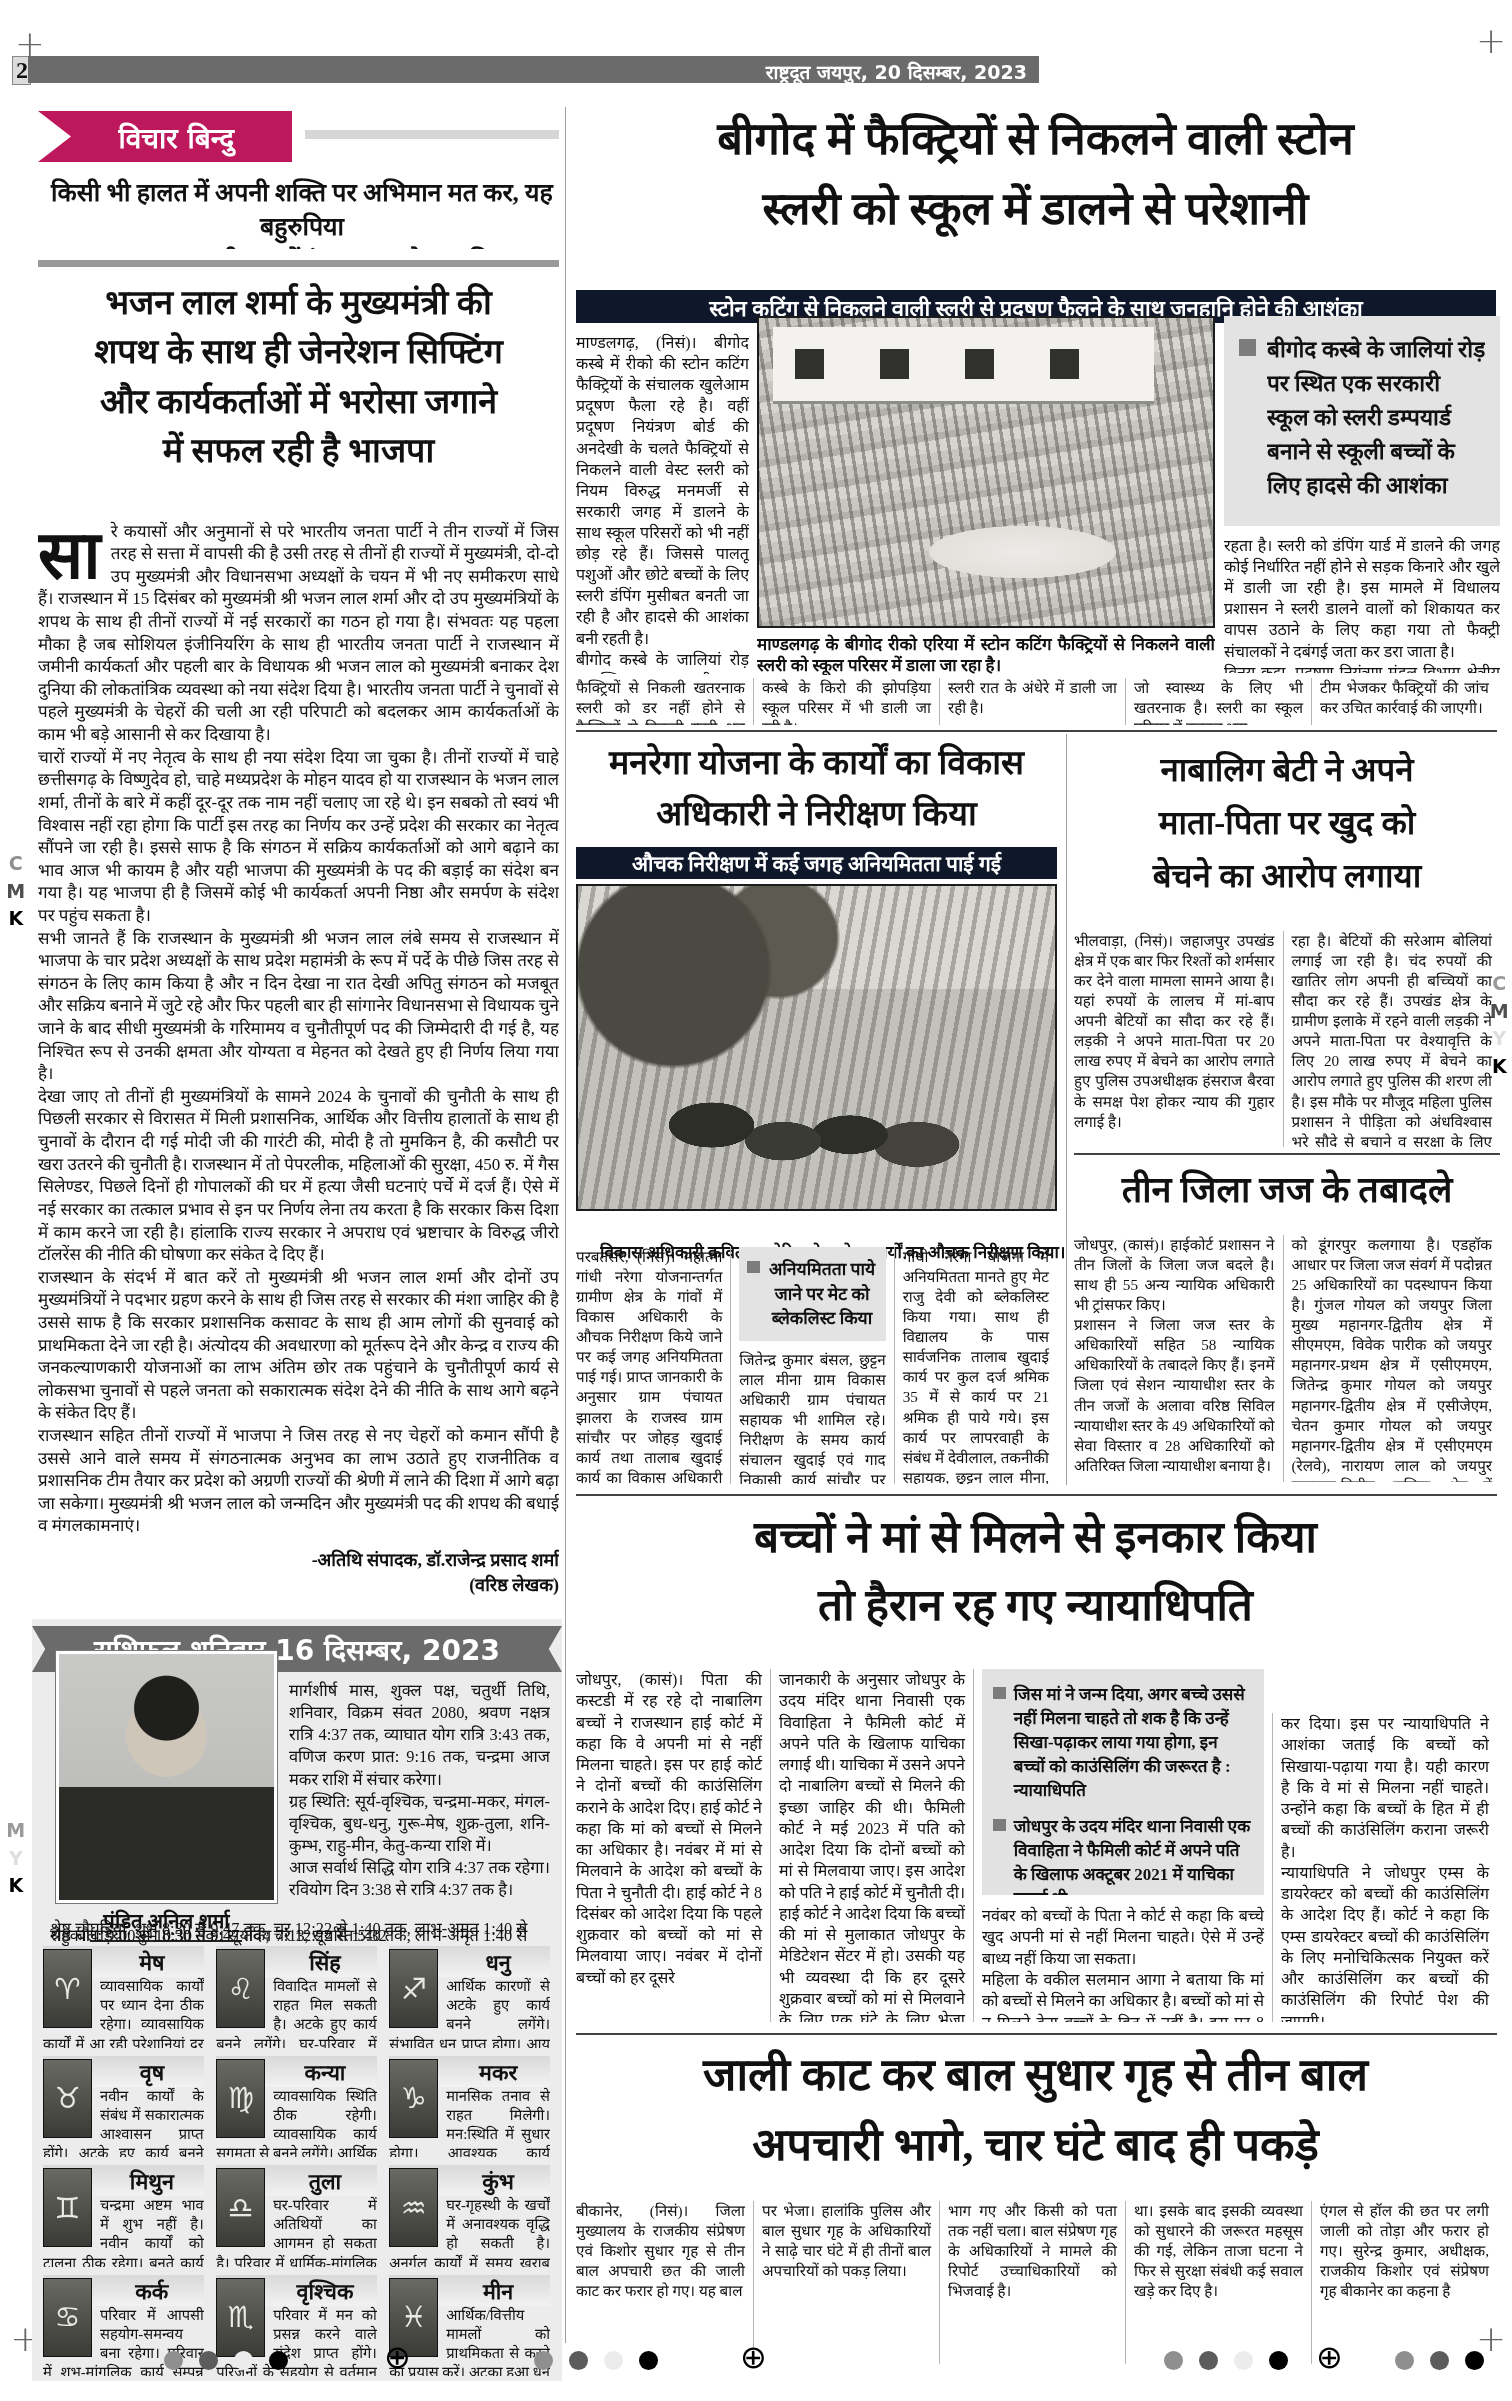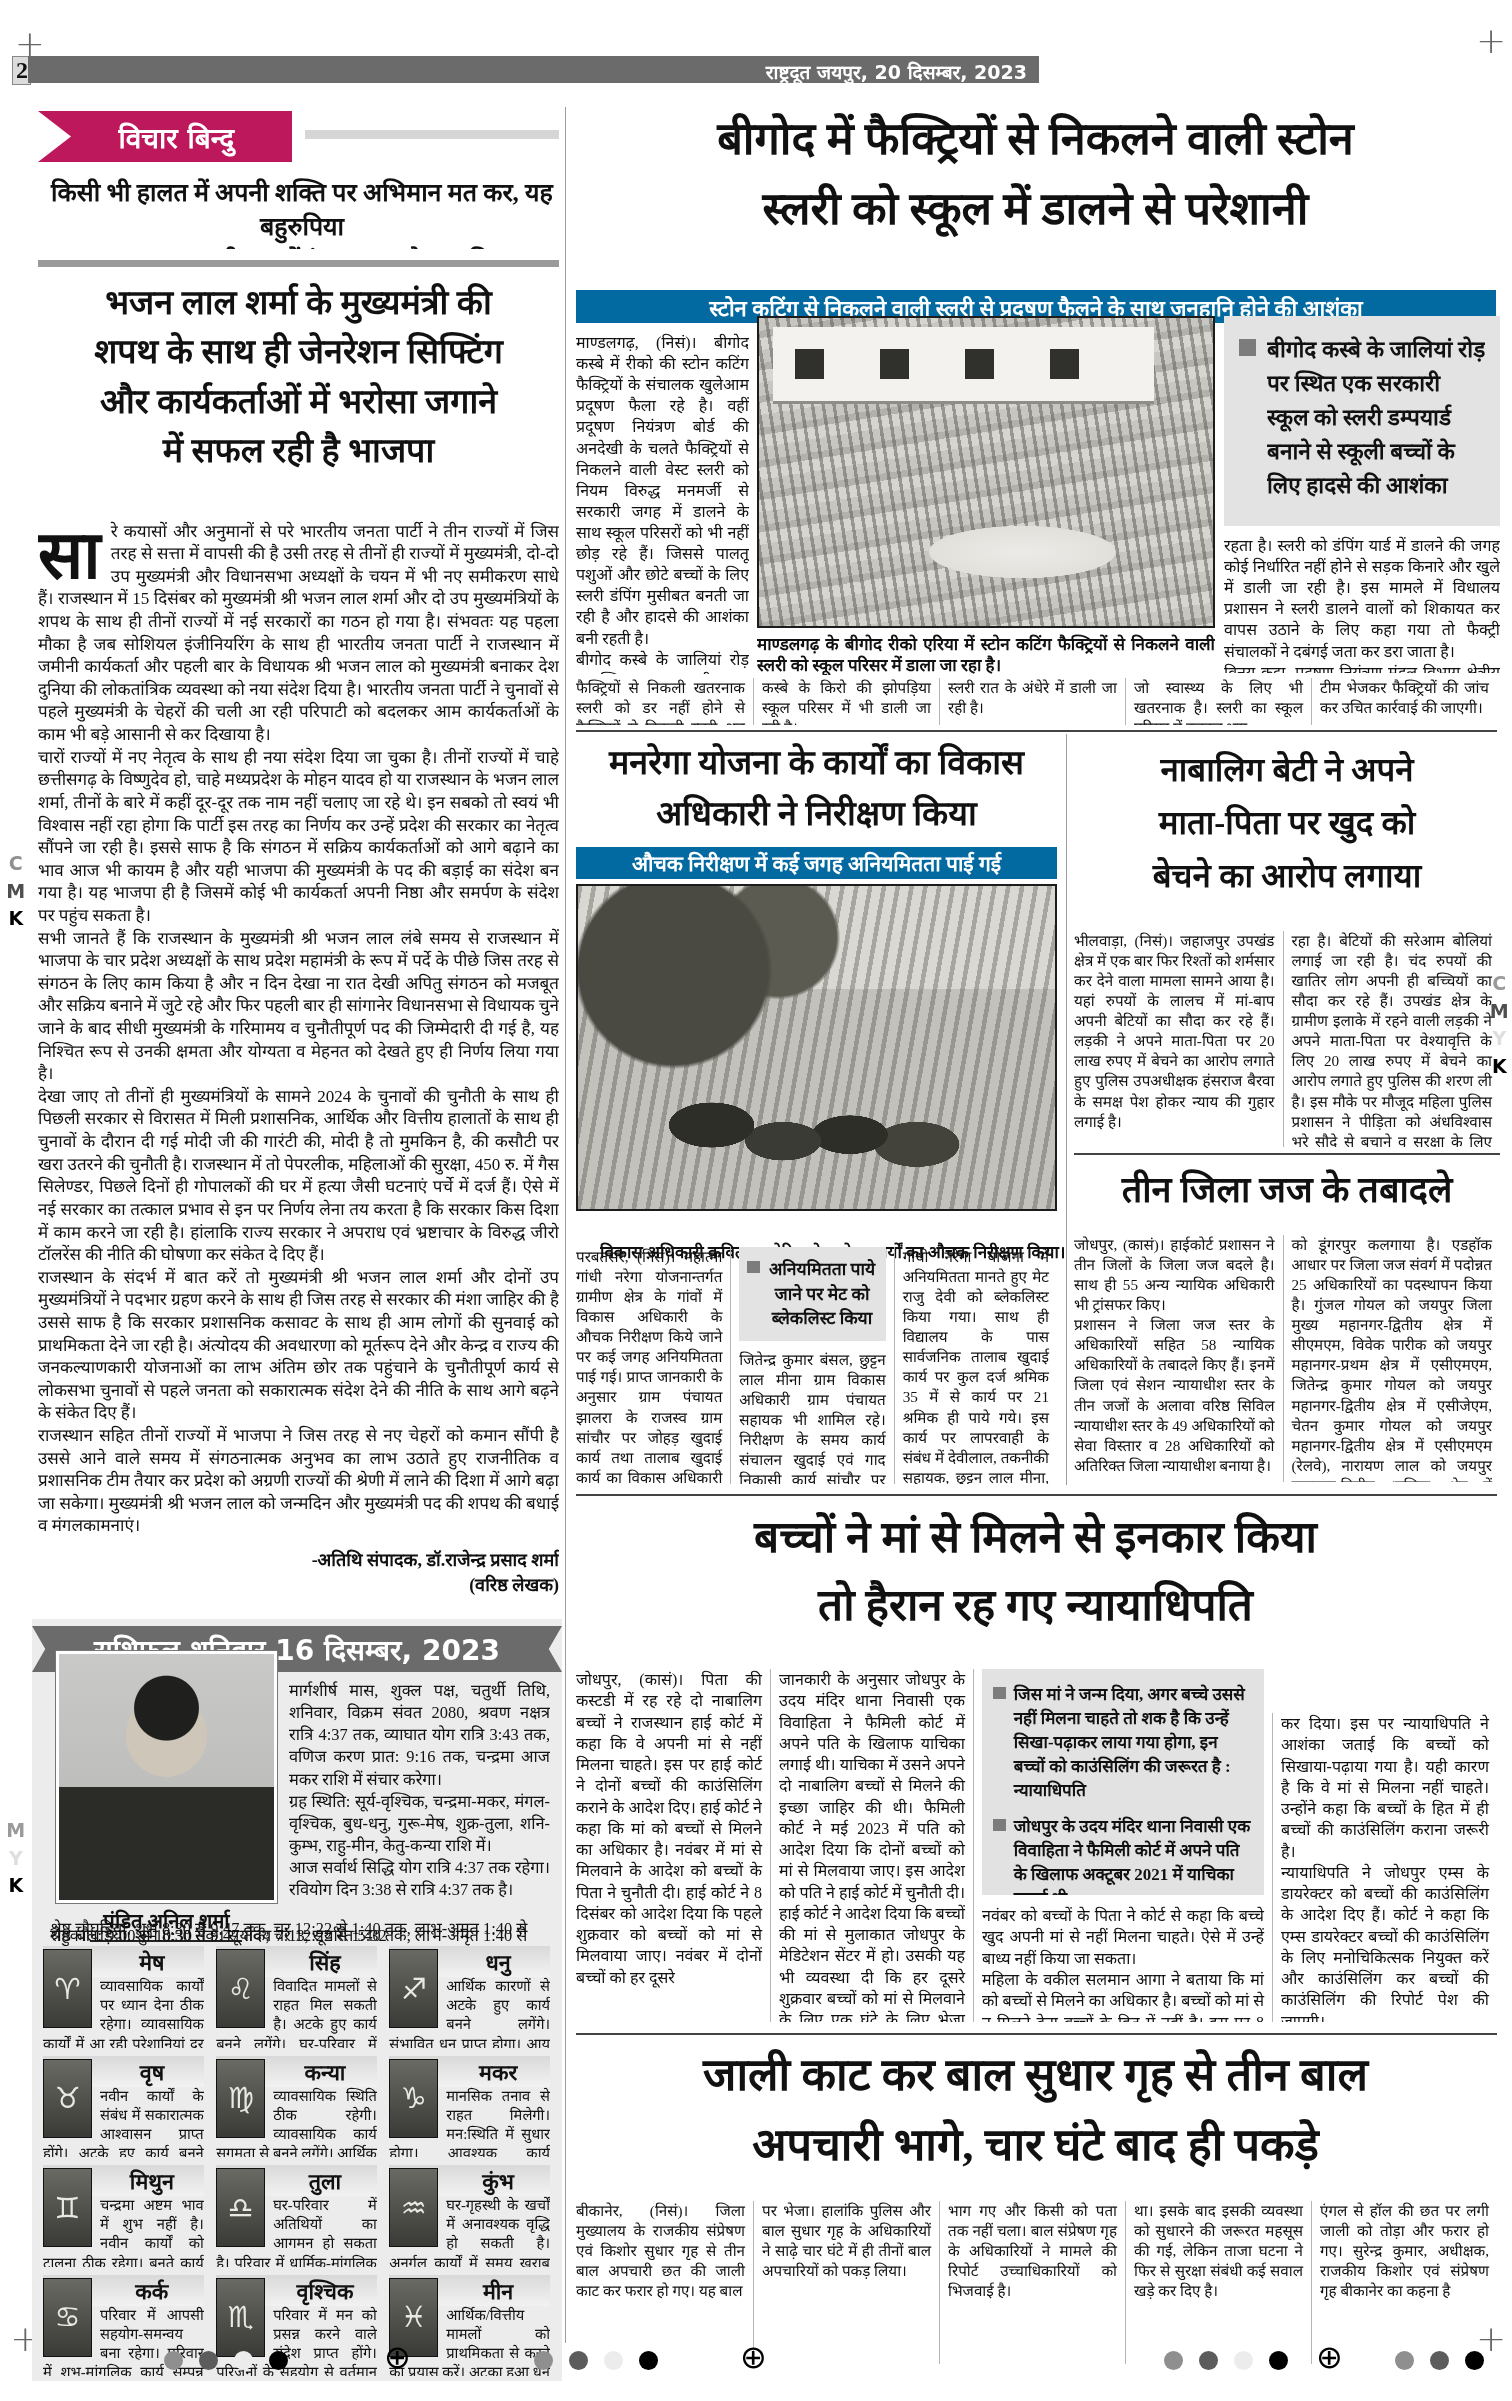--- a/index.html
+++ b/index.html
@@ -32,21 +32,21 @@
   .ed-head{left:38px;top:278px;width:521px;height:209px;font-size:34px;line-height:1.45;font-weight:bold;}
   .ed-body{left:38px;top:498px;width:521px;height:1046px;font-size:17px;line-height:1.33;}
   .dropcap{float:left;font-size:67px;line-height:.95;font-weight:bold;padding:3.4px 10.2px 0 0;}
   .ed-sig{left:38px;top:1548px;width:521px;height:73px;font-size:18px;font-weight:bold;text-align:right;line-height:1.4;}
 
   
   .vdiv{width:1.1px;background:#9e9e9e;}
 
   
   .ld-head{left:571px;top:105px;width:929px;height:181px;font-size:45px;line-height:1.55;font-weight:bold;}
-  .strip{background:#0369a1;color:#fff;font-weight:bold;display:flex;align-items:center;justify-content:center;}
+  .strip{background:#0f172a;color:#fff;font-weight:bold;display:flex;align-items:center;justify-content:center;}
   .ld-strip{left:576px;top:290px;width:920px;height:33px;font-size:22px;}
   .ld-col1{left:576px;top:332px;width:173px;height:342px;font-size:16px;line-height:1.32;}
   .newsphoto{border:2.3px solid #1c1c1c;box-sizing:border-box;}
   .ld-photo{left:757px;top:316px;width:458px;height:312px;
      background:
        radial-gradient(ellipse 34% 14% at 58% 76%, #ecebe7 0%, #e2e0db 60%, rgba(0,0,0,0) 61%),
        repeating-linear-gradient(81deg, rgba(88,88,82,.5) 0 3.4px, rgba(0,0,0,0) 3.4px 10.7px),
        repeating-linear-gradient(171deg, #c8c6c1 0 13px, #b3b1ac 13px 20px, #d7d5d0 20px 32px),
        linear-gradient(#f0efec 0 24%, #dbd9d4 24% 100%);}
   .ld-bldg{left:3%;top:3%;width:84%;height:24%;background:#f3f2ef;border-bottom:3.4px solid #8d8d89;position:absolute;}

